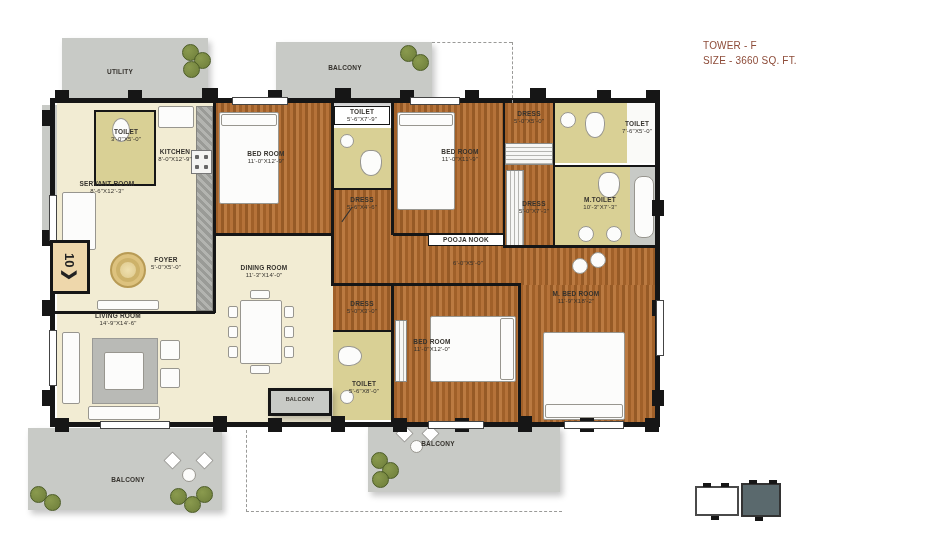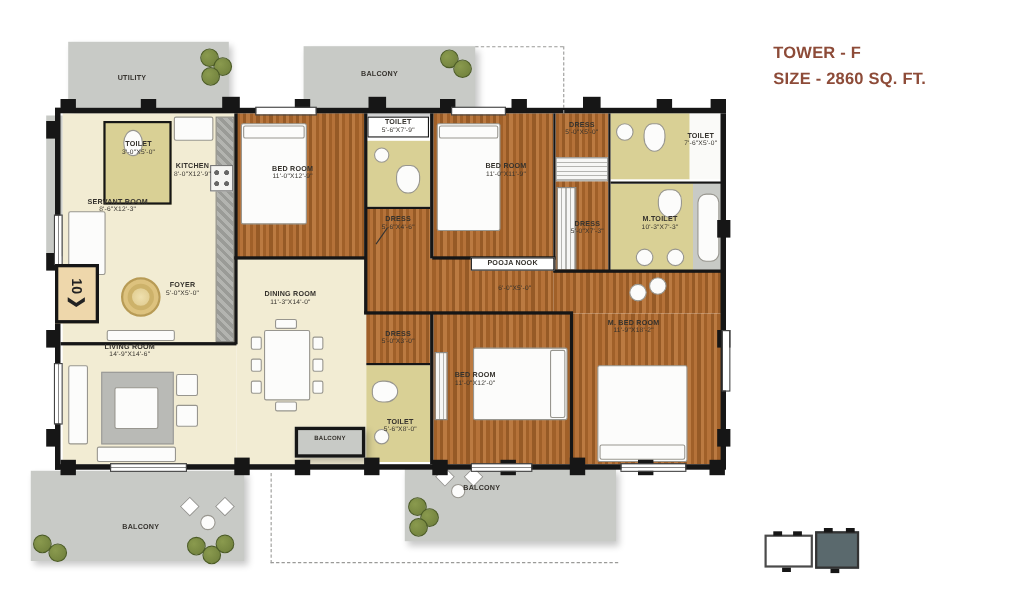--- a/index.html
+++ b/index.html
@@ -39,21 +39,21 @@
                         radial-gradient(circle 2px at 5px 16px,#666 2px,transparent 2.5px),
                         radial-gradient(circle 2px at 14px 16px,#666 2px,transparent 2.5px)}
   .tree{position:absolute;width:17px;height:17px;border-radius:50%;border:1px solid #4c5c26;
         background:radial-gradient(circle at 35% 35%,#8a9a4e,var(--c-tree))}
   .chair{position:absolute;width:13px;height:13px;background:#fff;border:1px solid #9a9a96;transform:rotate(45deg)}
   .dash-v{position:absolute;border-left:1px dashed #9a9a98}
   .dash-h{position:absolute;border-top:1px dashed #9a9a98}
   .medallion{position:absolute;border-radius:50%;border:2px solid #b89b55;
              background:radial-gradient(#efe0ae,#cdb26a);box-shadow:inset 0 0 0 4px #ddc27e,inset 0 0 0 8px #cdb26a}
   
-  .title{position:absolute;left:703px;top:38px;color:var(--c-title);font-weight:700;font-size:15px;line-height:1.5;letter-spacing:.2px}
+  .title{position:absolute;left:703px;top:38px;color:var(--c-title);font-weight:400;font-size:10px;line-height:1.5;letter-spacing:.2px}
   
   .entry{position:absolute;left:50px;top:240px;width:40px;height:54px;background:#eed7ab;border:3px solid #161616;
          display:flex;align-items:center;justify-content:center}
   .entry .rot{transform:rotate(90deg);font-weight:700;font-size:13px;color:#222;white-space:nowrap;display:flex;align-items:center;gap:1px}
   .entry .chev{font-size:15px;font-weight:700}
   
   .kp{position:absolute;left:693px;top:478px;width:92px;height:50px}
   .kp .u1{position:absolute;left:2px;top:8px;width:44px;height:30px;background:#fff;border:2px solid #4a4a4a}
   .kp .u2{position:absolute;left:48px;top:5px;width:40px;height:34px;background:var(--c-kpfill);border:2px solid #333}
   .kp .tick{position:absolute;width:8px;height:4px;background:#161616}
@@ -324,21 +324,21 @@
 
   <div class="entry">
     <div class="rot">
       <span>10</span>
       <span class="chev">❯</span>
     </div>
   </div>
 
   <div class="title">
     <div>TOWER - F</div>
-    <div>SIZE - 2860 SQ. FT.</div>
+    <div>SIZE - 3660 SQ. FT.</div>
   </div>
 
   <div class="kp">
     <div class="u1"></div>
     <div class="u2"></div>
     <div class="tick" style="left:10px;top:5px"></div>
     <div class="tick" style="left:28px;top:5px"></div>
     <div class="tick" style="left:56px;top:2px"></div>
     <div class="tick" style="left:76px;top:2px"></div>
     <div class="tick" style="left:18px;top:38px"></div>

